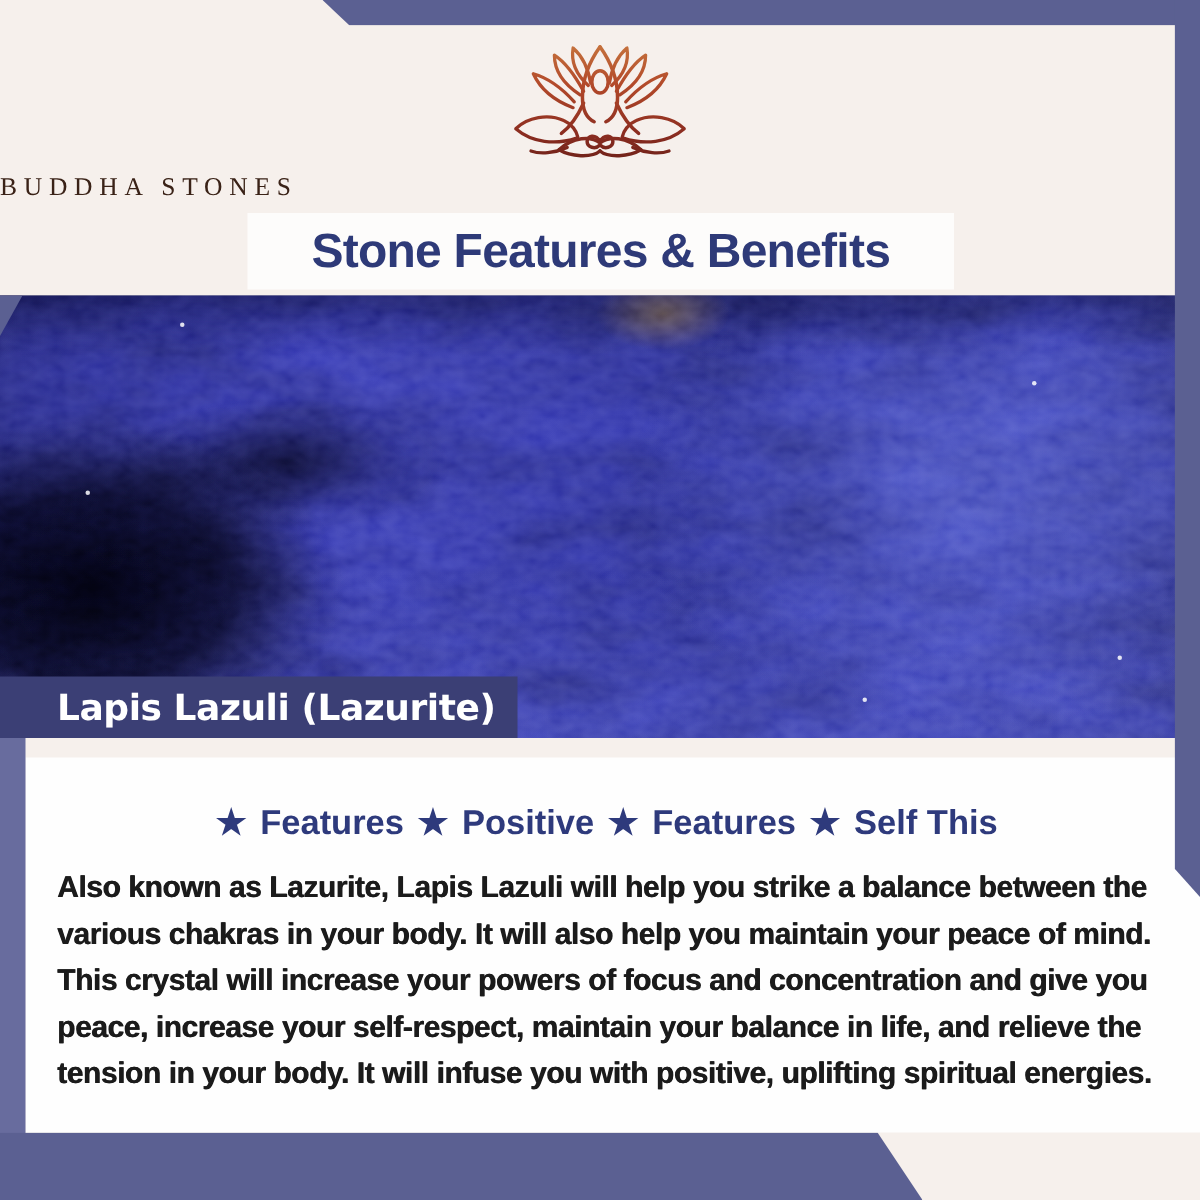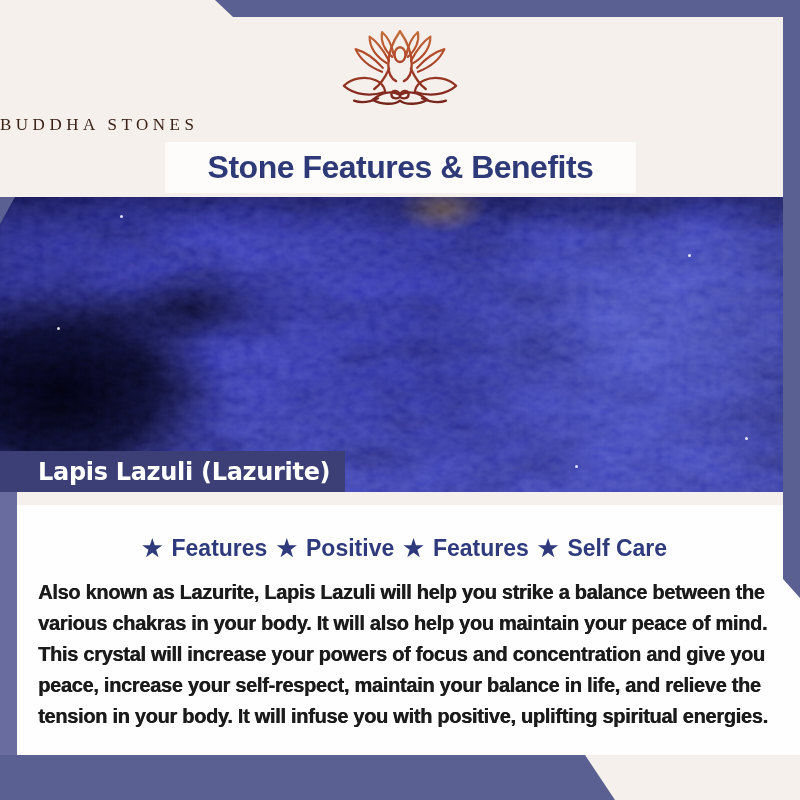--- a/index.html
+++ b/index.html
@@ -173,14 +173,14 @@
   <div class="spark" style="left:575px;top:268px"></div>
   <div class="spark" style="left:688px;top:57px"></div>
   <div class="spark" style="left:745px;top:240px"></div>
 </div>
 
 <div class="label-bar">
   <span>Lapis Lazuli (Lazurite)</span>
 </div>
 
 <div class="white-panel"></div>
-<div class="benefits-line"><span class="star">★</span><span class="benefit">Features</span><span class="star">★</span><span class="benefit">Positive</span><span class="star">★</span><span class="benefit">Features</span><span class="star">★</span><span class="benefit">Self Care</span></div>
+<div class="benefits-line"><span class="star">★</span><span class="benefit">Features</span><span class="star">★</span><span class="benefit">Positive</span><span class="star">★</span><span class="benefit">Features</span><span class="star">★</span><span class="benefit">Self This</span></div>
 <p class="description">Also known as Lazurite, Lapis Lazuli will help you strike a balance between the various chakras in your body. It will also help you maintain your peace of mind. This crystal will increase your powers of focus and concentration and give you peace, increase your self-respect, maintain your balance in life, and relieve the tension in your body. It will infuse you with positive, uplifting spiritual energies.</p>
 
 </body></html>

